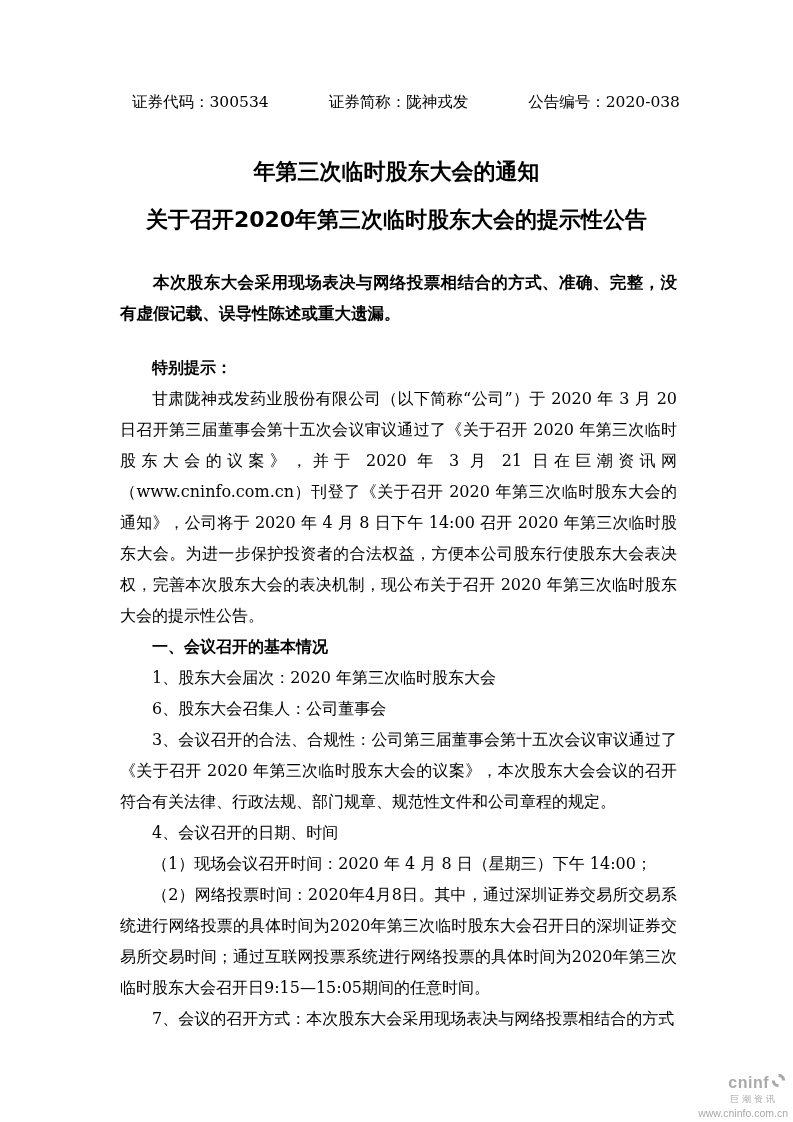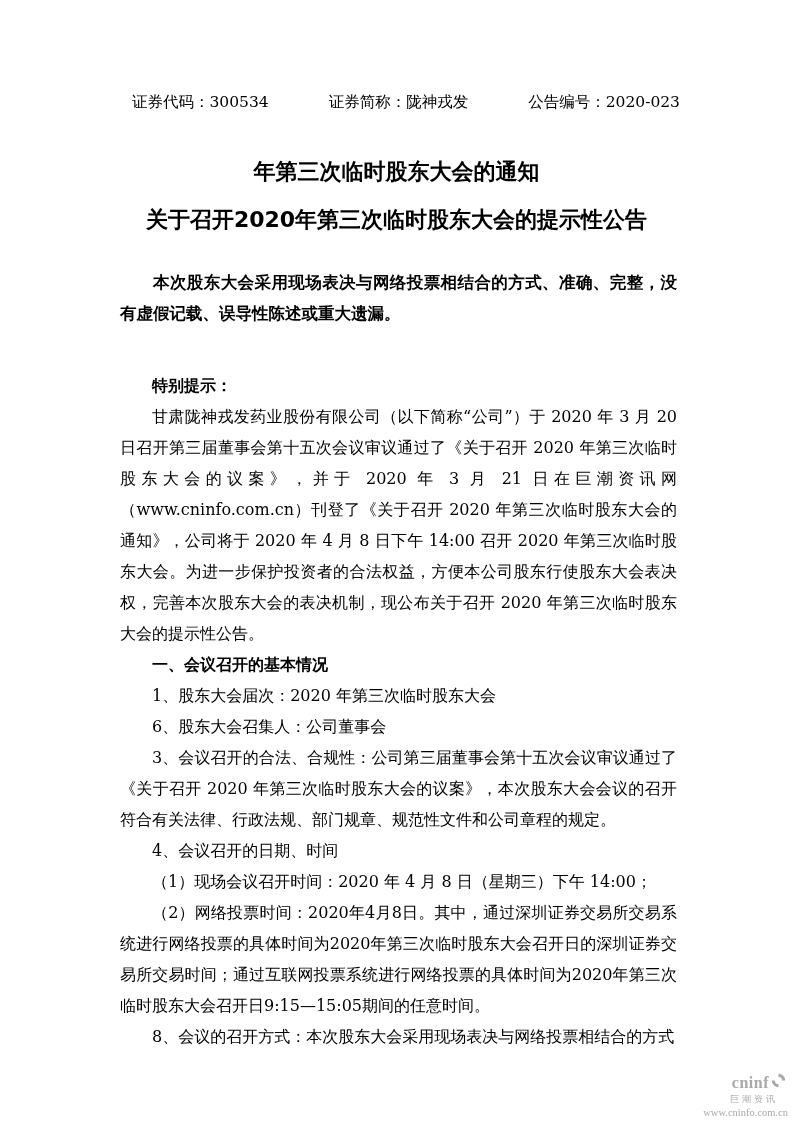--- a/index.html
+++ b/index.html
@@ -49,21 +49,21 @@
     font-family: "DejaVu Sans", "Liberation Sans", sans-serif;
     font-weight: 700;
     font-size: 16.5px;
     line-height: 31px;
     text-indent: 2em;
     text-align: justify;
   }
   
   .body-text {
     position: absolute;
-    top: 370px;
+    top: 352px;
     left: 120px;
     width: 557px;
     font-size: 16px;
     line-height: 31px;
   }
   .body-text .para {
     text-indent: 2em;
     text-align: justify;
   }
   .body-text .para.bold {
@@ -73,21 +73,21 @@
   
   .watermark {
     position: absolute;
     top: 1072px;
     right: 5px;
     width: 160px;
     display: flex;
     flex-direction: column;
     align-items: flex-end;
     color: #a9a9a9;
-    font-family: Liberation Serif, serif;
+    font-family: Liberation Sans, sans-serif;
     line-height: 1.15;
     user-select: none;
   }
   .watermark .brand-row {
     display: flex;
     align-items: center;
     gap: 1px;
     margin-right: 1px;
   }
   .watermark .brand {
@@ -108,41 +108,41 @@
   }
 </style>
 </head>
 <body>
 
 <div class="page">
 
   <div class="doc-header">
     <span>证券代码：300534</span>
     <span>证券简称：陇神戎发</span>
-    <span>公告编号：2020-023</span>
+    <span>公告编号：2020-038</span>
   </div>
 
   <div class="titles">
     <div>年第三次临时股东大会的通知</div>
     <div>关于召开2020年第三次临时股东大会的提示性公告</div>
   </div>
 
   <div class="disclaimer">本次股东大会采用现场表决与网络投票相结合的方式、准确、完整，没有虚假记载、误导性陈述或重大遗漏。</div>
 
   <div class="body-text">
       <p class="para bold">特别提示：</p>
       <p class="para">甘肃陇神戎发药业股份有限公司（以下简称“公司”）于 2020 年 3 月 20 日召开第三届董事会第十五次会议审议通过了《关于召开 2020 年第三次临时股东大会的议案》，并于 2020 年 3 月 21 日在巨潮资讯网（www.cninfo.com.cn）刊登了《关于召开 2020 年第三次临时股东大会的通知》，公司将于 2020 年 4 月 8 日下午 14:00 召开 2020 年第三次临时股东大会。为进一步保护投资者的合法权益，方便本公司股东行使股东大会表决权，完善本次股东大会的表决机制，现公布关于召开 2020 年第三次临时股东大会的提示性公告。</p>
       <p class="para bold">一、会议召开的基本情况</p>
       <p class="para">1、股东大会届次：2020 年第三次临时股东大会</p>
       <p class="para">6、股东大会召集人：公司董事会</p>
       <p class="para">3、会议召开的合法、合规性：公司第三届董事会第十五次会议审议通过了《关于召开 2020 年第三次临时股东大会的议案》，本次股东大会会议的召开符合有关法律、行政法规、部门规章、规范性文件和公司章程的规定。</p>
       <p class="para">4、会议召开的日期、时间</p>
       <p class="para">（1）现场会议召开时间：2020 年 4 月 8 日（星期三）下午 14:00；</p>
       <p class="para">（2）网络投票时间：2020年4月8日。其中，通过深圳证券交易所交易系统进行网络投票的具体时间为2020年第三次临时股东大会召开日的深圳证券交易所交易时间；通过互联网投票系统进行网络投票的具体时间为2020年第三次临时股东大会召开日9:15—15:05期间的任意时间。</p>
-      <p class="para">8、会议的召开方式：本次股东大会采用现场表决与网络投票相结合的方式</p>
+      <p class="para">7、会议的召开方式：本次股东大会采用现场表决与网络投票相结合的方式</p>
     </div>
 
   <div class="watermark">
     <div class="brand-row">
       <span class="brand">cninf</span>
       <span class="swirl-icon">
         <svg width="17" height="17" viewBox="0 0 24 24" fill="#a9a9a9" aria-hidden="true">
           <path d="M12 2.5a9.5 9.5 0 0 1 9.5 9.5h-4.4A5.1 5.1 0 0 0 12 6.9z"></path>
           <path d="M12 21.5A9.5 9.5 0 0 1 2.5 12h4.4a5.1 5.1 0 0 0 5.1 5.1z"></path>
         </svg>

